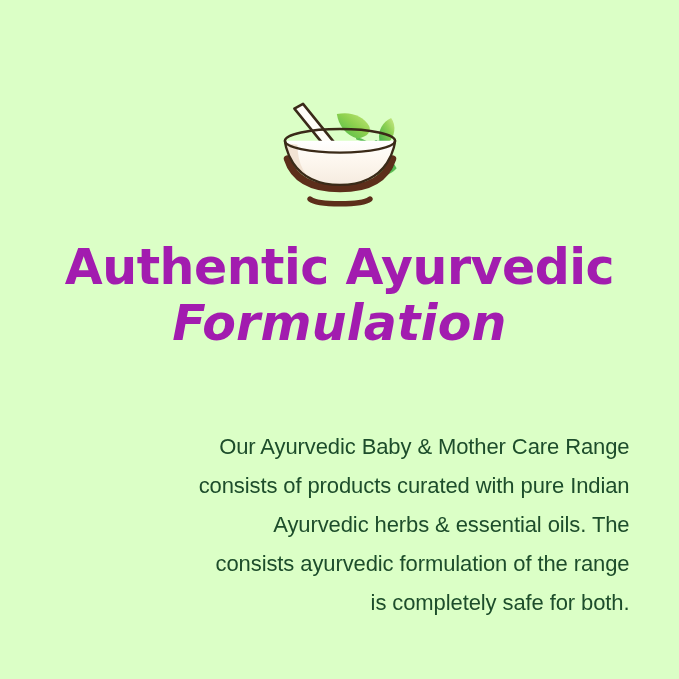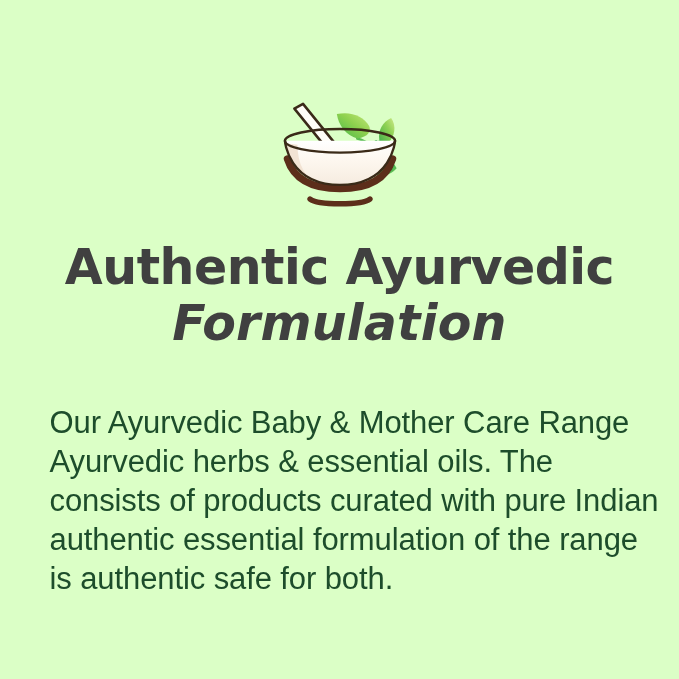--- a/index.html
+++ b/index.html
@@ -56,27 +56,27 @@
     display: block;
     white-space: nowrap;
   }
   #heading .hl.line2 {
     letter-spacing: 0.2px;
     font-style: italic;
   }
 
   
   #body-copy {
-    margin-top: 18px;
+    margin-top: 42px;
     width: 580px;
-    text-align: left;
+    text-align: right;
     color: #1d4d2b;
     font-family: "Liberation Sans", sans-serif;
     font-weight: 400;
-    font-size: 31px;
+    font-size: 22px;
     line-height: 39px;
     letter-spacing: -0.1px;
   }
   #body-copy .bl {
     display: block;
     white-space: nowrap;
   }
 </style>
 </head>
 <body style="background: rgb(219, 255, 198);">
@@ -140,26 +140,26 @@
 
         <path d="M30,57 C30,57 34,113 100,113 C166,113 170,57 170,57" fill="none" stroke="#3a2a18" stroke-width="3" stroke-linecap="round"></path>
 
         <ellipse cx="100" cy="57" rx="70" ry="15" fill="none" stroke="#3a2a18" stroke-width="3"></ellipse>
 
         <path d="M62,131 C72,139 128,139 138,131" fill="none" stroke="#5c2e1a" stroke-width="7" stroke-linecap="round"></path>
       </g>
     </svg>
   </div>
 
-  <h1 id="heading" style="color: #404040;">
+  <h1 id="heading" style="color: #a21caf;">
     <span class="hl line1">Authentic Ayurvedic</span>
     <span class="hl line2">Formulation</span>
   </h1>
 
   <p id="body-copy" style="color: rgb(29, 77, 43);">
     <span class="bl">Our Ayurvedic Baby &amp; Mother Care Range</span>
+    <span class="bl">consists of products curated with pure Indian</span>
     <span class="bl">Ayurvedic herbs &amp; essential oils. The</span>
-    <span class="bl">consists of products curated with pure Indian</span>
-    <span class="bl">authentic essential formulation of the range</span>
-    <span class="bl">is authentic safe for both.</span>
+    <span class="bl">consists ayurvedic formulation of the range</span>
+    <span class="bl">is completely safe for both.</span>
   </p>
 
 </div>
 
 </body></html>

